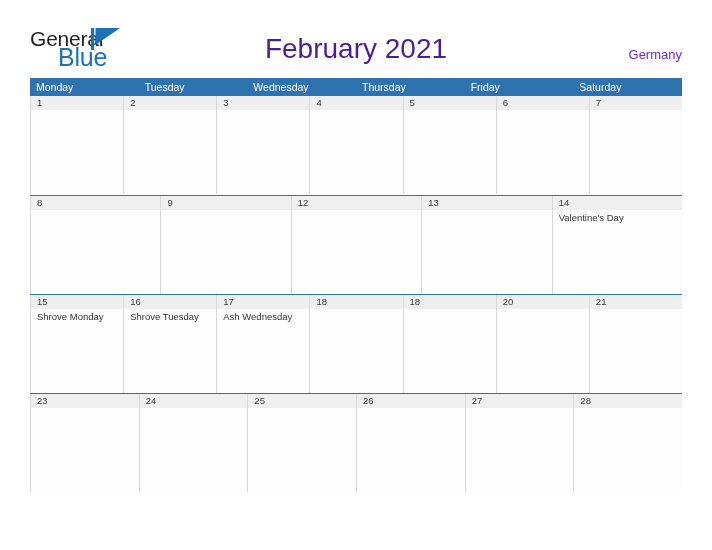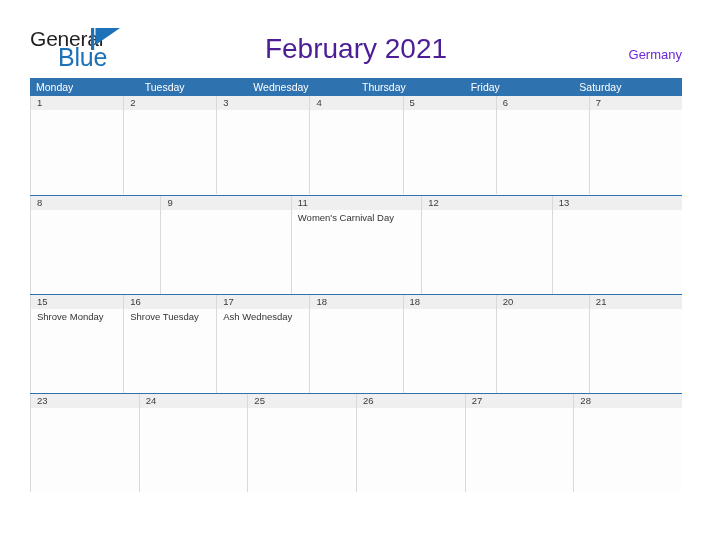--- a/index.html
+++ b/index.html
@@ -252,32 +252,32 @@
             <div class="day-cell">
               <div class="day-band"></div>
               <div class="day-number">8</div>
             </div>
             <div class="day-cell">
               <div class="day-band"></div>
               <div class="day-number">9</div>
             </div>
             <div class="day-cell">
               <div class="day-band"></div>
-              <div class="day-number">11</div>
+              <div class="day-number">12</div>
+            </div>
+            <div class="day-cell">
+              <div class="day-band"></div>
+              <div class="day-number">13</div>
+            </div>
+            <div class="day-cell">
+              <div class="day-band"></div>
+              <div class="day-number">14</div>
               <div class="day-events">
-                <span class="event-item">Women's Carnival Day</span>
+                <span class="event-item">Valentine's Day</span>
               </div>
-            </div>
-            <div class="day-cell">
-              <div class="day-band"></div>
-              <div class="day-number">12</div>
-            </div>
-            <div class="day-cell">
-              <div class="day-band"></div>
-              <div class="day-number">13</div>
             </div>
           </div>
         </div>
         <div class="week-row">
           <div class="week-cells">
             <div class="day-cell">
               <div class="day-band"></div>
               <div class="day-number">15</div>
               <div class="day-events">
                 <span class="event-item">Shrove Monday</span>

